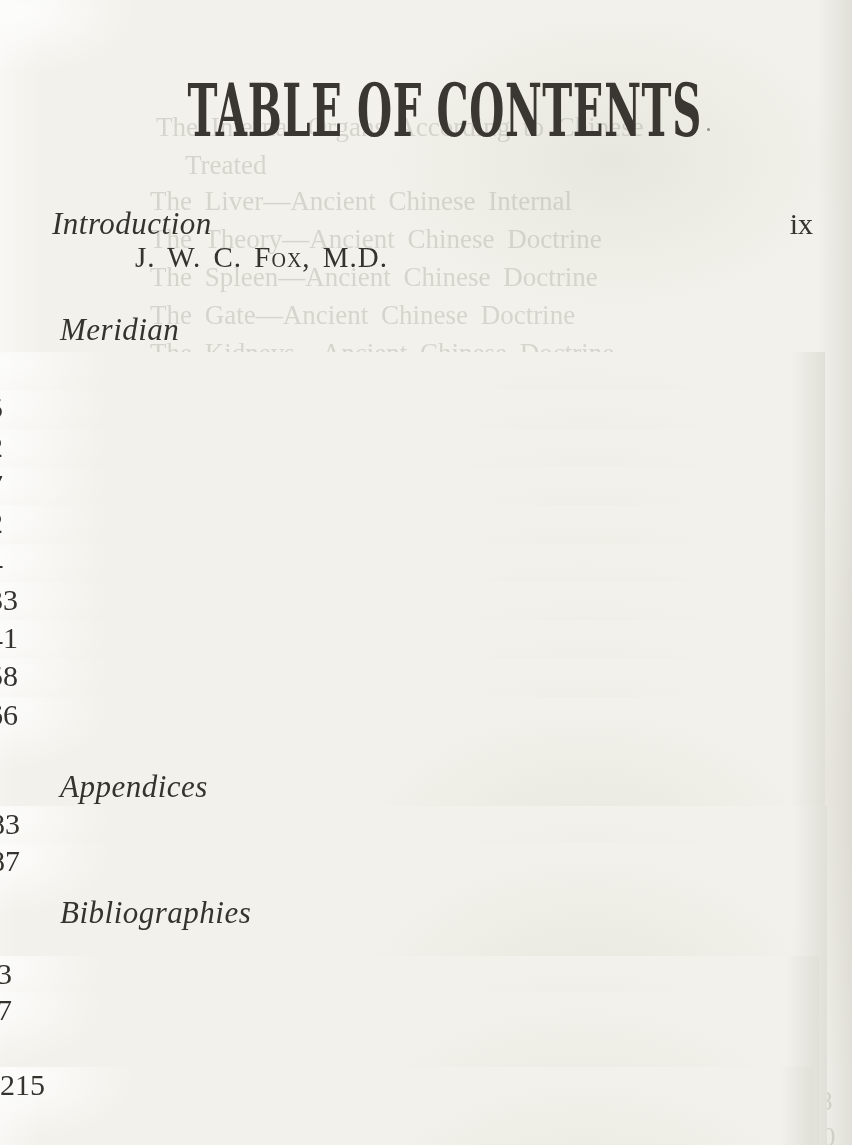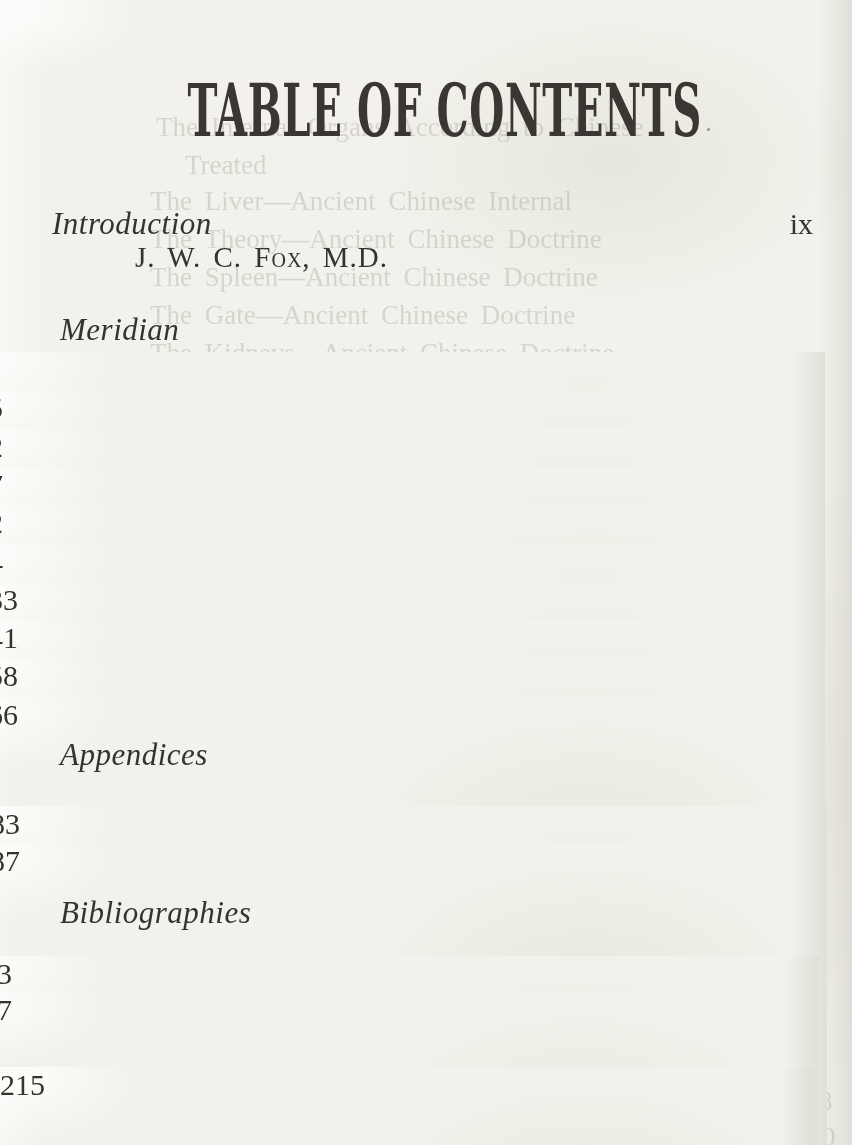--- a/index.html
+++ b/index.html
@@ -182,21 +182,21 @@
     <span class="num">IX.</span>
     <span class="etitle">The Laws of Acupuncture</span>
     <span class="page">158</span>
   </div>
   <div class="entry" style="top:697px">
     <span class="num">X.</span>
     <span class="etitle">Herb Medicine and Other Healing Arts</span>
     <span class="page">166</span>
   </div>
 
-  <div class="head" style="top:737px">Appendices</div>
+  <div class="head" style="top:769px">Appendices</div>
   <div class="entry app" style="top:806px">
     <span class="num">I:</span>
     <span class="etitle">A Guide to Chinese Pronunciation</span>
     <span class="page">183</span>
   </div>
   <div class="entry app" style="top:843px">
     <span class="num">II:</span>
     <span class="etitle">Illnesses and Diseases Treated by Acupuncture</span>
     <span class="page">187</span>
   </div>

